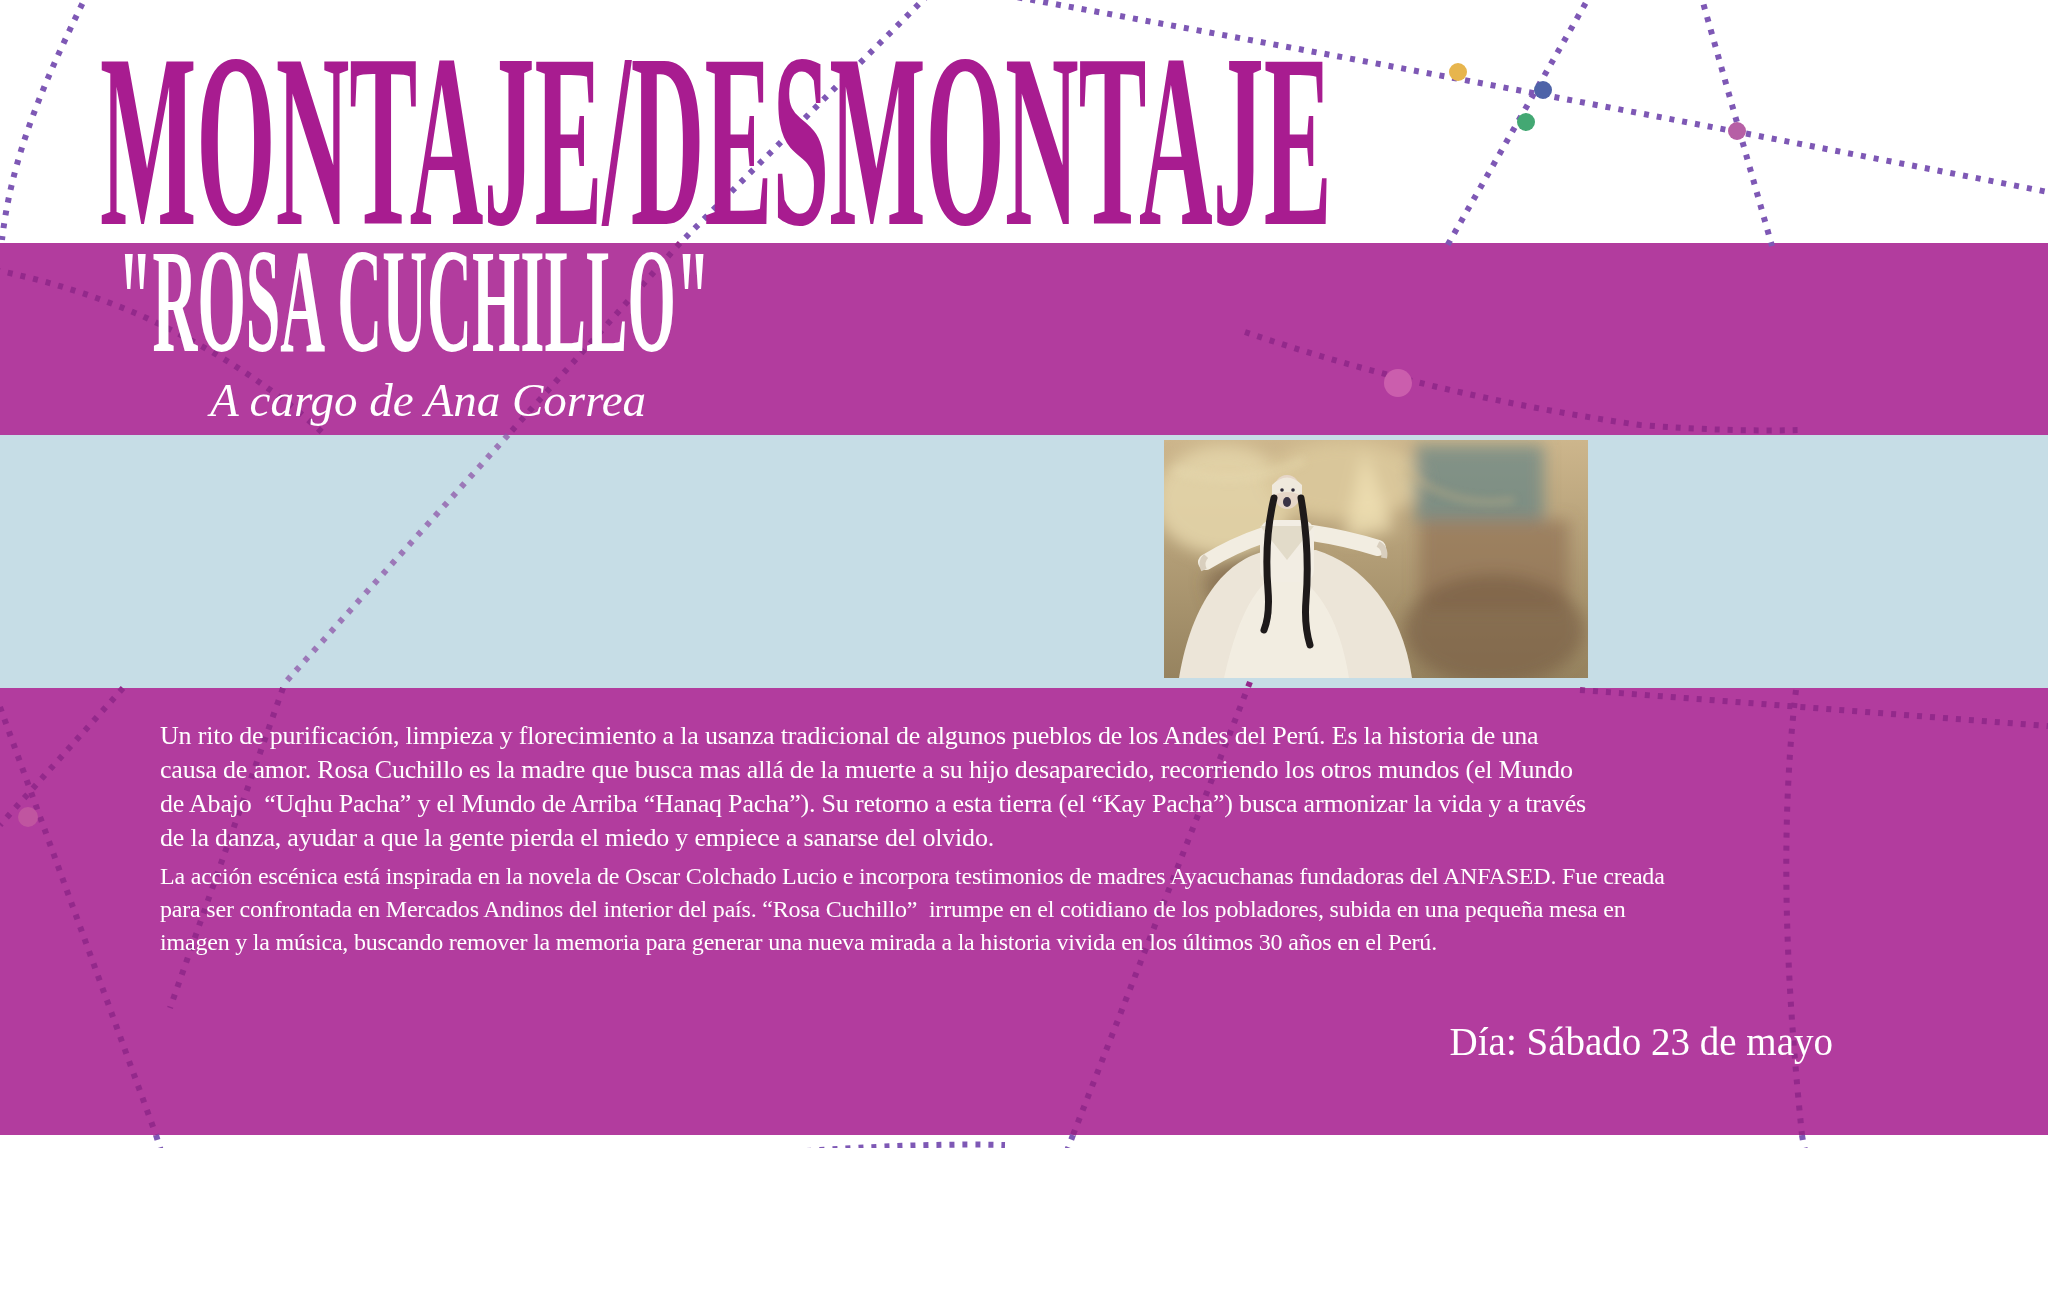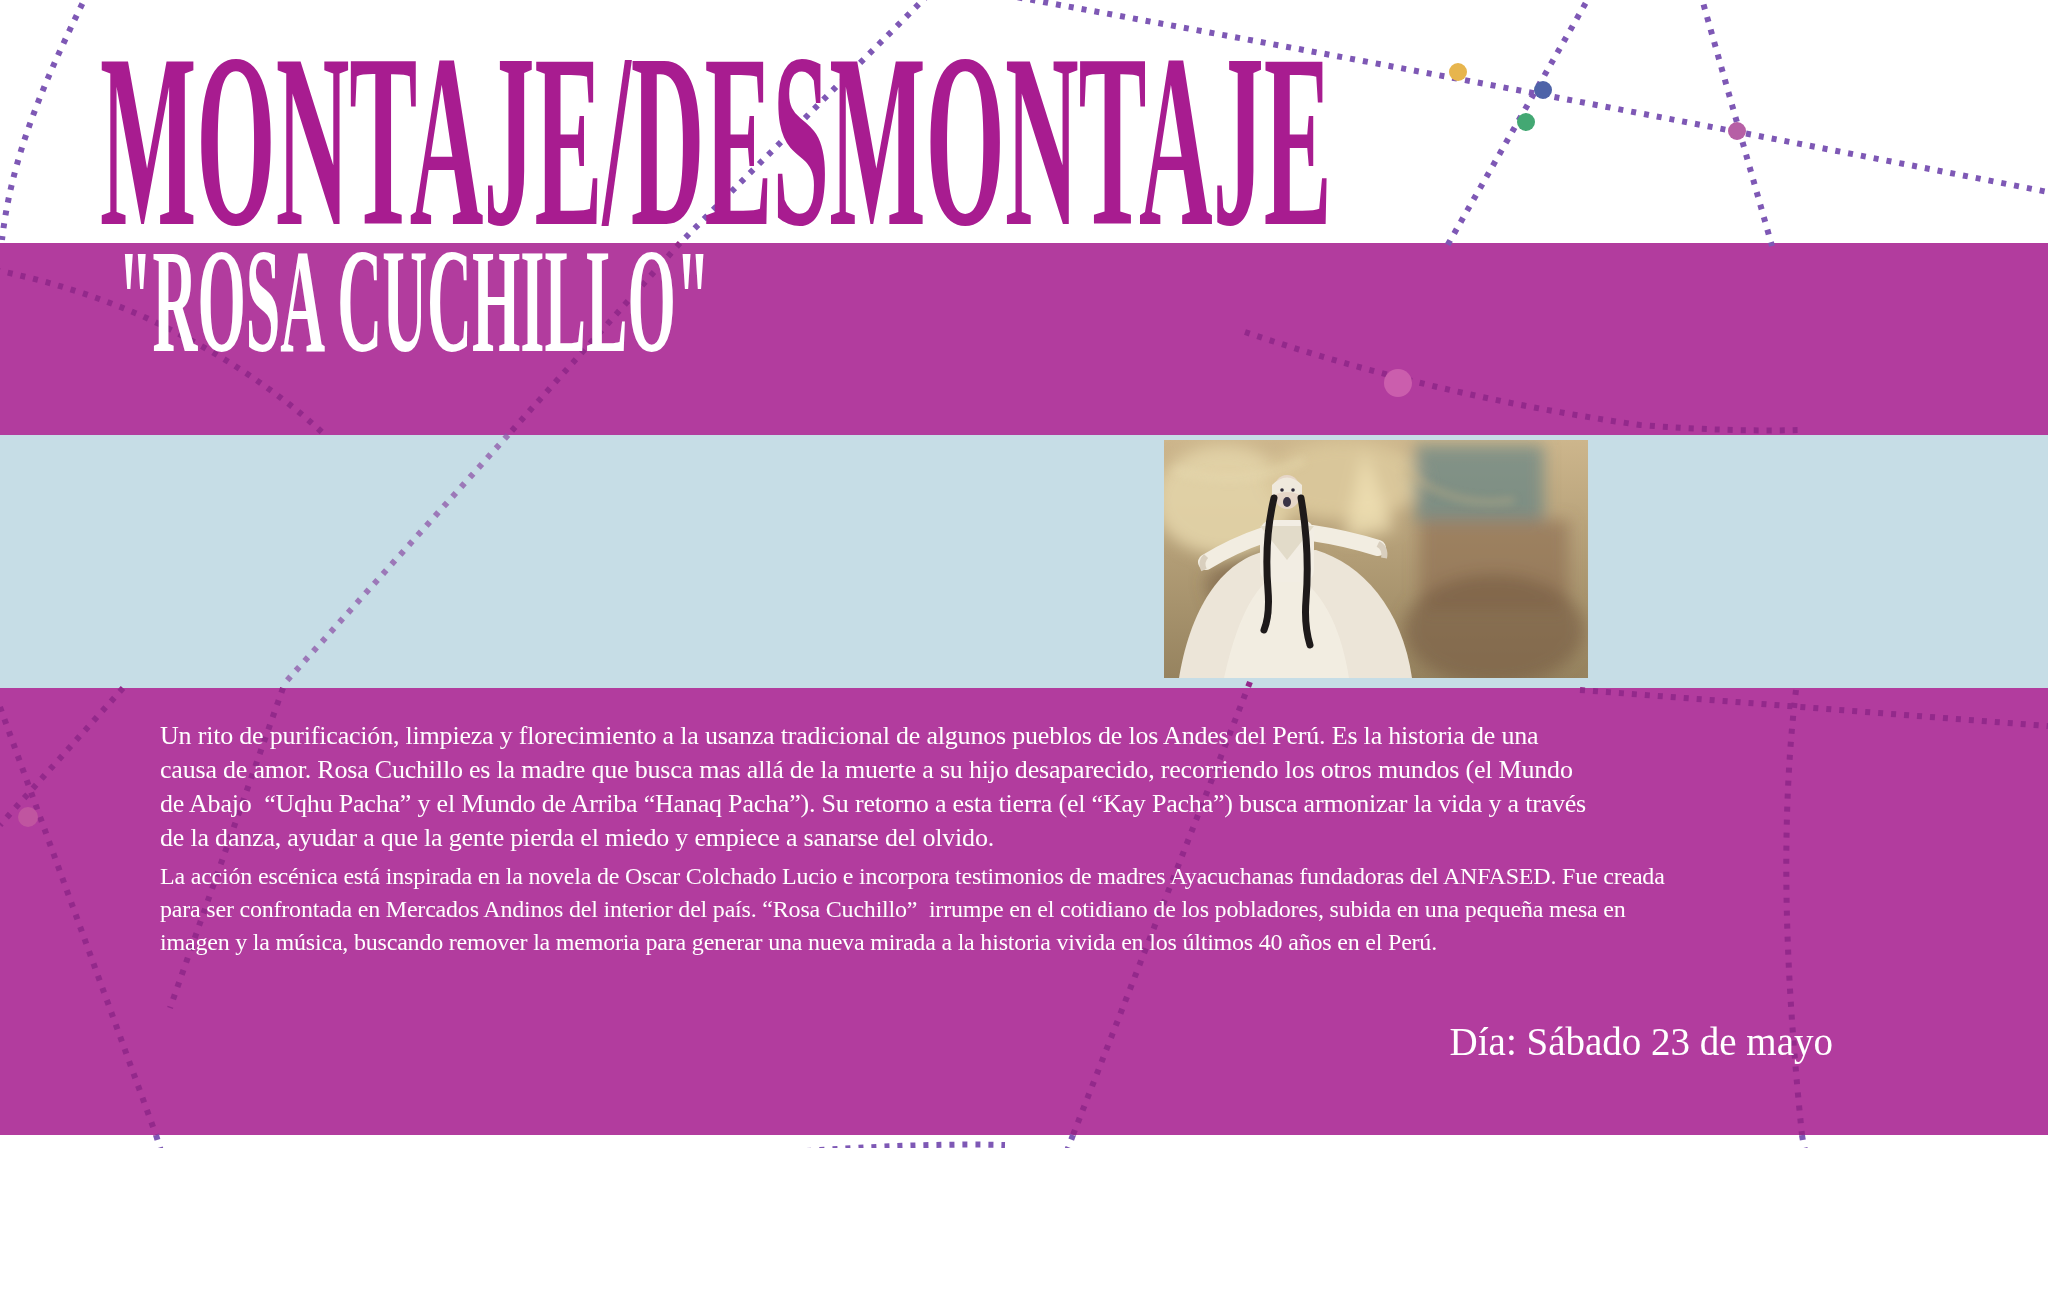--- a/index.html
+++ b/index.html
@@ -139,32 +139,33 @@
       <circle cx="1737" cy="131" r="9" fill="#b65fa5"></circle>
       <circle cx="1398" cy="383" r="14" fill="#cb5ead"></circle>
       <circle cx="28" cy="817" r="10" fill="#c055a0"></circle>
     </g>
   </svg>
 
   <div class="main-title">MONTAJE/DESMONTAJE</div>
 
   <div class="show-title">"ROSA CUCHILLO"</div>
 
+  <div class="byline">A cargo de Ana Correa</div>
 
   <div class="para para1">
     <div class="line">Un rito de purificación, limpieza y florecimiento a la usanza tradicional de algunos pueblos de los Andes del Perú. Es la historia de una</div>
     <div class="line">causa de amor. Rosa Cuchillo es la madre que busca mas allá de la muerte a su hijo desaparecido, recorriendo los otros mundos (el Mundo</div>
     <div class="line">de Abajo  “Uqhu Pacha” y el Mundo de Arriba “Hanaq Pacha”). Su retorno a esta tierra (el “Kay Pacha”) busca armonizar la vida y a través</div>
     <div class="line">de la danza, ayudar a que la gente pierda el miedo y empiece a sanarse del olvido.</div>
   </div>
 
   <div class="para para2">
     <div class="line">La acción escénica está inspirada en la novela de Oscar Colchado Lucio e incorpora testimonios de madres Ayacuchanas fundadoras del ANFASED. Fue creada</div>
     <div class="line">para ser confrontada en Mercados Andinos del interior del país. “Rosa Cuchillo”  irrumpe en el cotidiano de los pobladores, subida en una pequeña mesa en</div>
-    <div class="line">imagen y la música, buscando remover la memoria para generar una nueva mirada a la historia vivida en los últimos 40 años en el Perú.</div>
+    <div class="line">imagen y la música, buscando remover la memoria para generar una nueva mirada a la historia vivida en los últimos 30 años en el Perú.</div>
   </div>
 
   <div class="schedule">
     <div class="line">Día: Sábado 23 de mayo</div>
   </div>
 
   <div class="footnote">* Dirigido a público en general</div>
 
 </div>
 

